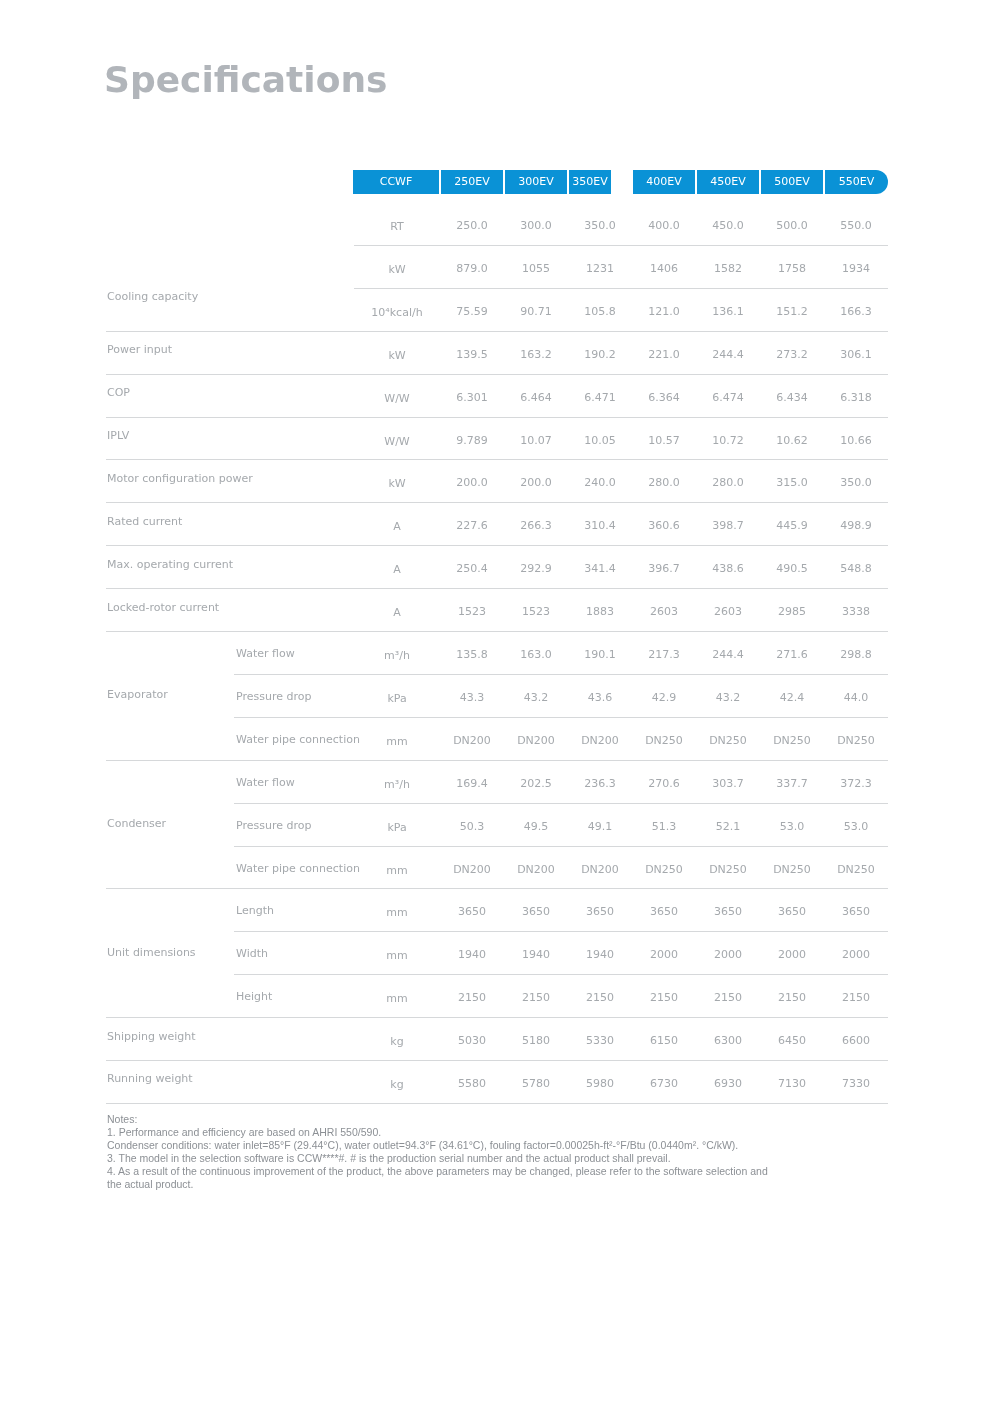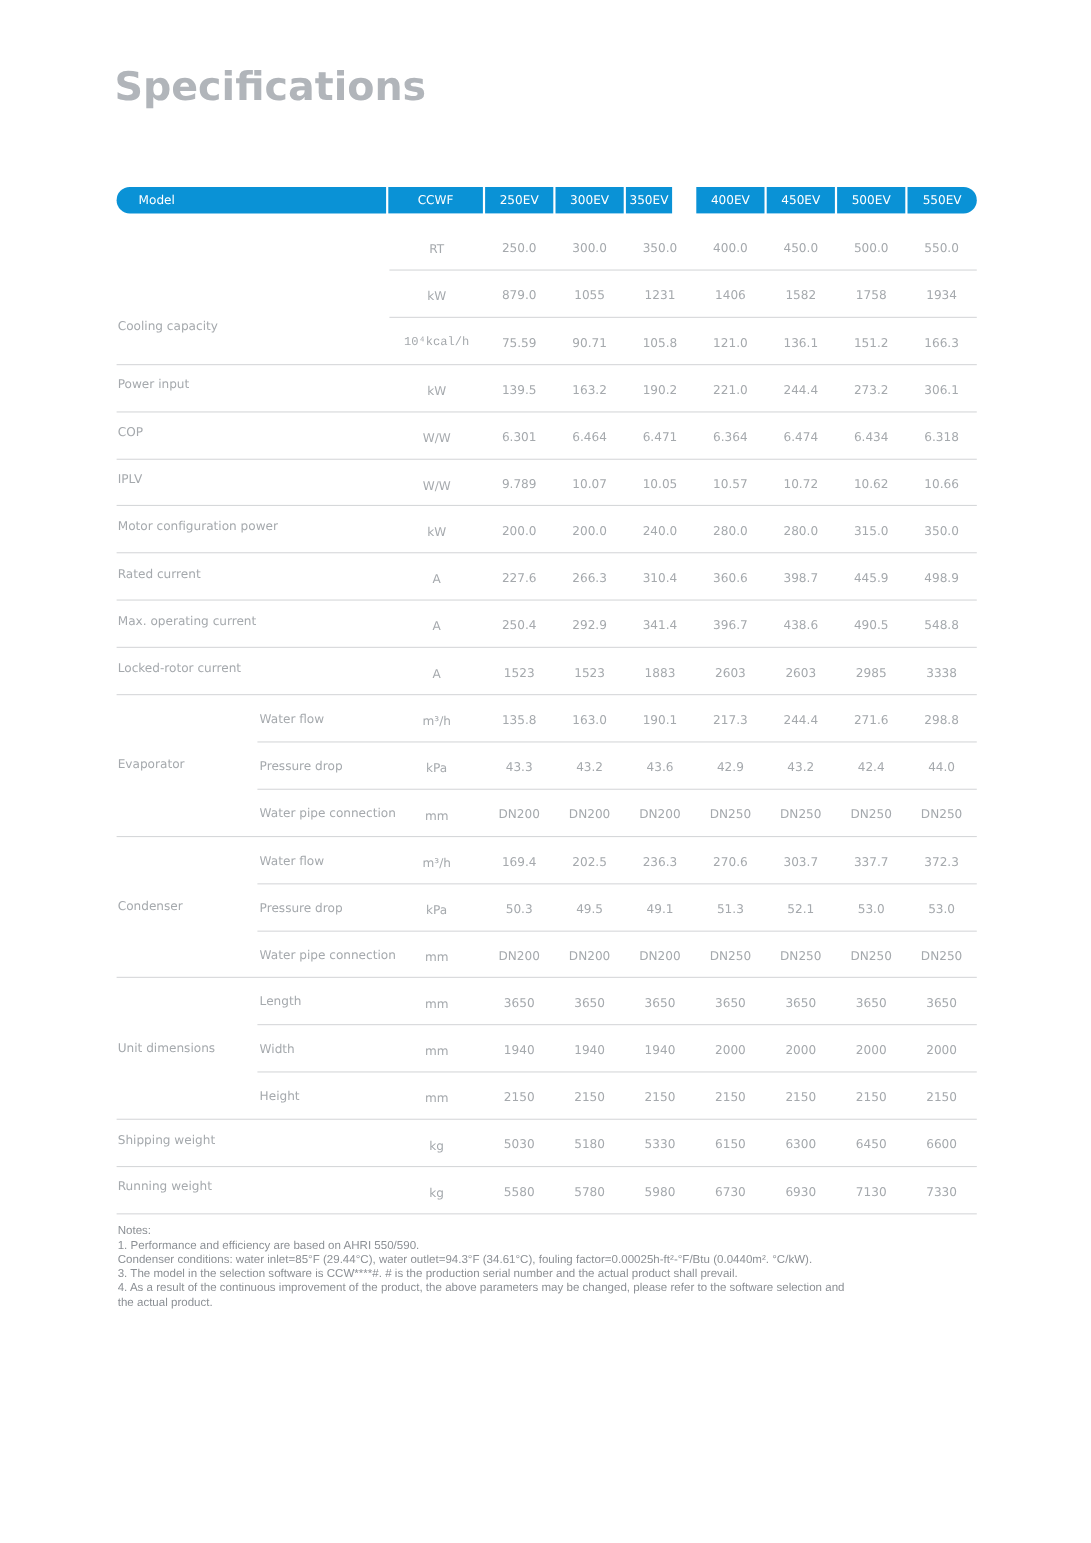--- a/index.html
+++ b/index.html
@@ -21,21 +21,20 @@
   .notes { position: absolute; left: 107px; top: 1113px; width: 780px; font-size: 10.5px;
            line-height: 13px; color: #8c9095; font-family: "Liberation Sans", sans-serif; }
   .notes div { white-space: nowrap; }
 </style>
 </head>
 <body>
 
 <h1 class="title">Specifications</h1>
 
 <div class="header-bar">
-  <div class="hcell model">Model</div>
   <div class="hcell" style="left:247px;width:86px;">CCWF</div>
   <div class="hcell" style="left:335px;width:62px;">250EV</div>
   <div class="hcell" style="left:399px;width:62px;">300EV</div>
   <div class="hcell" style="left:463px;width:42px;">350EV</div>
   <div class="hcell" style="left:527px;width:62px;">400EV</div>
   <div class="hcell" style="left:591px;width:62px;">450EV</div>
   <div class="hcell" style="left:655px;width:62px;">500EV</div>
   <div class="hcell last" style="left:719px;width:63px;">550EV</div>
 </div>
 
@@ -54,21 +53,21 @@
       <div class="cell unit" style="left:248px;top:17px;">kW</div>
       <div class="cell val" style="left:334px;top:16px;">879.0</div>
       <div class="cell val" style="left:398px;top:16px;">1055</div>
       <div class="cell val" style="left:462px;top:16px;">1231</div>
       <div class="cell val" style="left:526px;top:16px;">1406</div>
       <div class="cell val" style="left:590px;top:16px;">1582</div>
       <div class="cell val" style="left:654px;top:16px;">1758</div>
       <div class="cell val" style="left:718px;top:16px;">1934</div>
     </div>
     <div class="row" style="top:85.8px;">
-      <div class="cell unit" style="left:248px;top:17px;font-family:Liberation Mono, monospace;">10⁴kcal/h</div>
+      <div class="cell unit" style="left:248px;top:17px;">10⁴kcal/h</div>
       <div class="cell val" style="left:334px;top:16px;">75.59</div>
       <div class="cell val" style="left:398px;top:16px;">90.71</div>
       <div class="cell val" style="left:462px;top:16px;">105.8</div>
       <div class="cell val" style="left:526px;top:16px;">121.0</div>
       <div class="cell val" style="left:590px;top:16px;">136.1</div>
       <div class="cell val" style="left:654px;top:16px;">151.2</div>
       <div class="cell val" style="left:718px;top:16px;">166.3</div>
     </div>
     <div class="row" style="top:128.7px;">
       <div class="cell unit" style="left:248px;top:17px;">kW</div>

